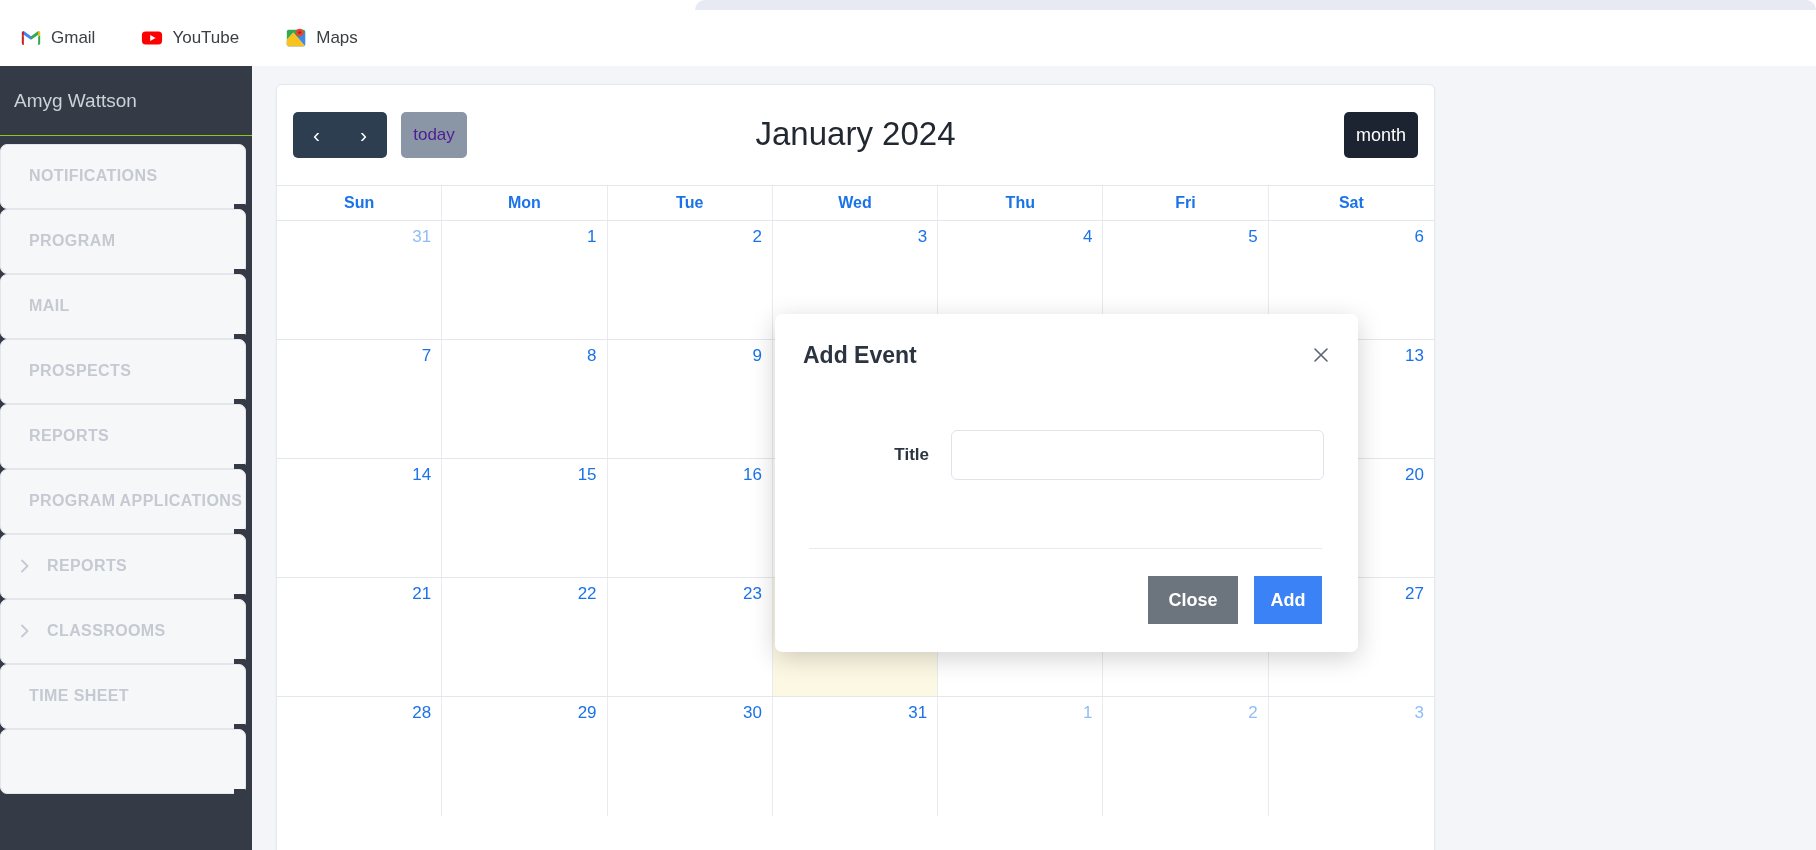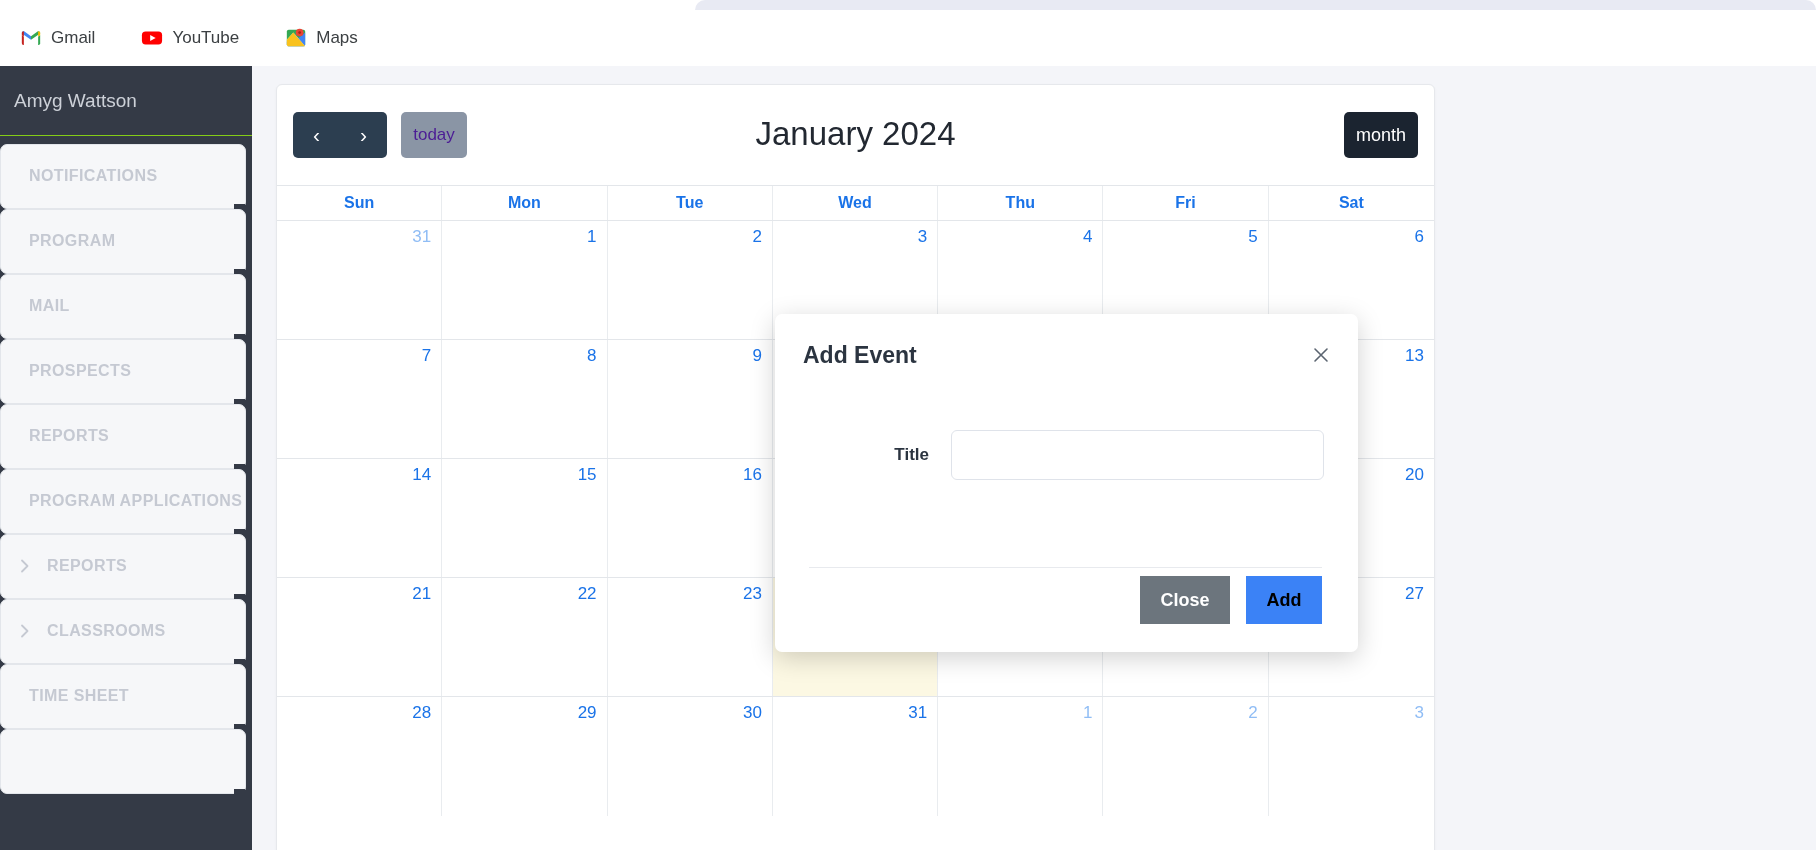--- a/index.html
+++ b/index.html
@@ -258,36 +258,36 @@
     padding: 0 12px;
     font-size: 16px;
     font-family: "Liberation Sans", sans-serif;
     outline: none;
     background: #ffffff;
   }
   .modal-footer {
     position: absolute;
     left: 34px; right: 36px; bottom: 28px;
     border-top: 1px solid #e8eaee;
-    padding-top: 8px;
+    padding-top: 27px;
     display: flex; justify-content: flex-end; gap: 16px;
   }
   .btn-close {
     width: 90px; height: 48px;
     background: #6c757d;
     border: none;
     color: #ffffff;
     font-size: 18px; font-weight: bold;
     cursor: pointer;
   }
   .btn-add {
-    width: 76px; height: 48px;
+    width: 68px; height: 48px;
     background: #3b82f6;
     border: none;
-    color: #000000;
+    color: #ffffff;
     font-size: 18px; font-weight: bold;
     cursor: pointer;
   }
 </style>
 </head>
 <body>
 
 <div class="browser-tabstrip">
   <div class="tabstrip-fill"></div>
 </div>

